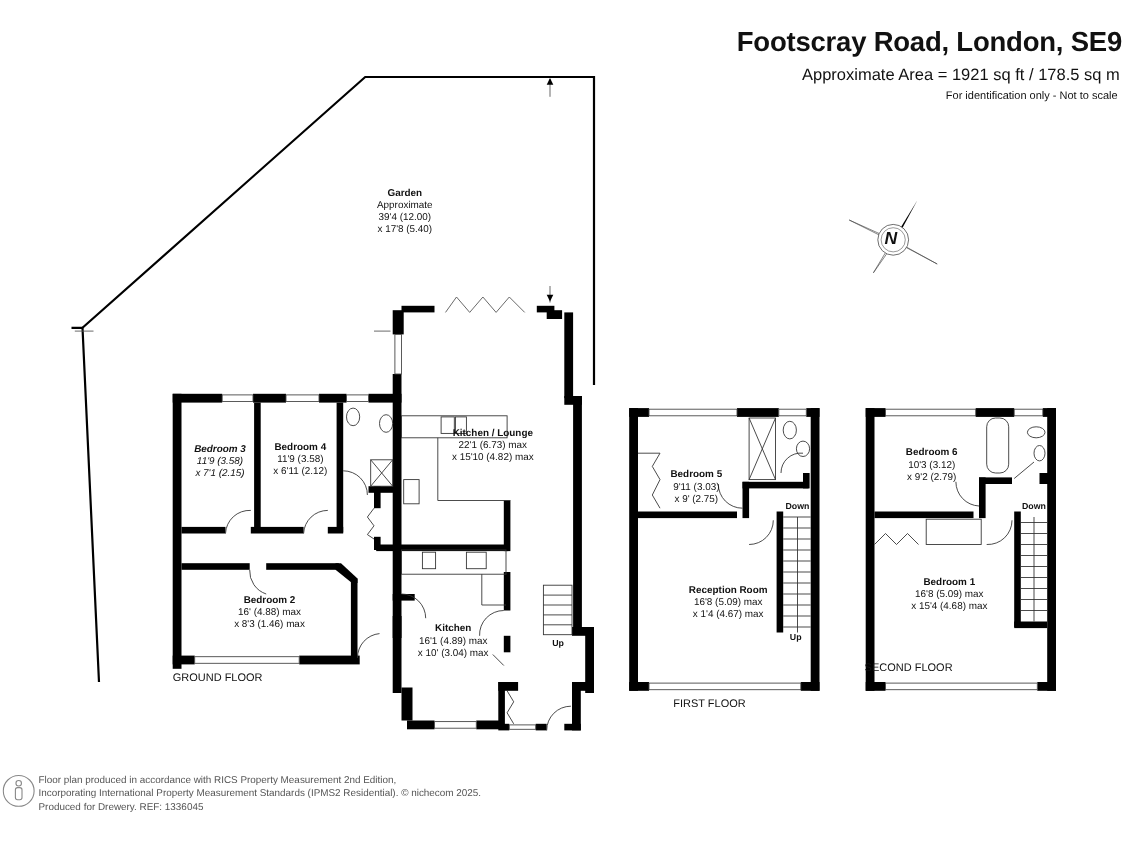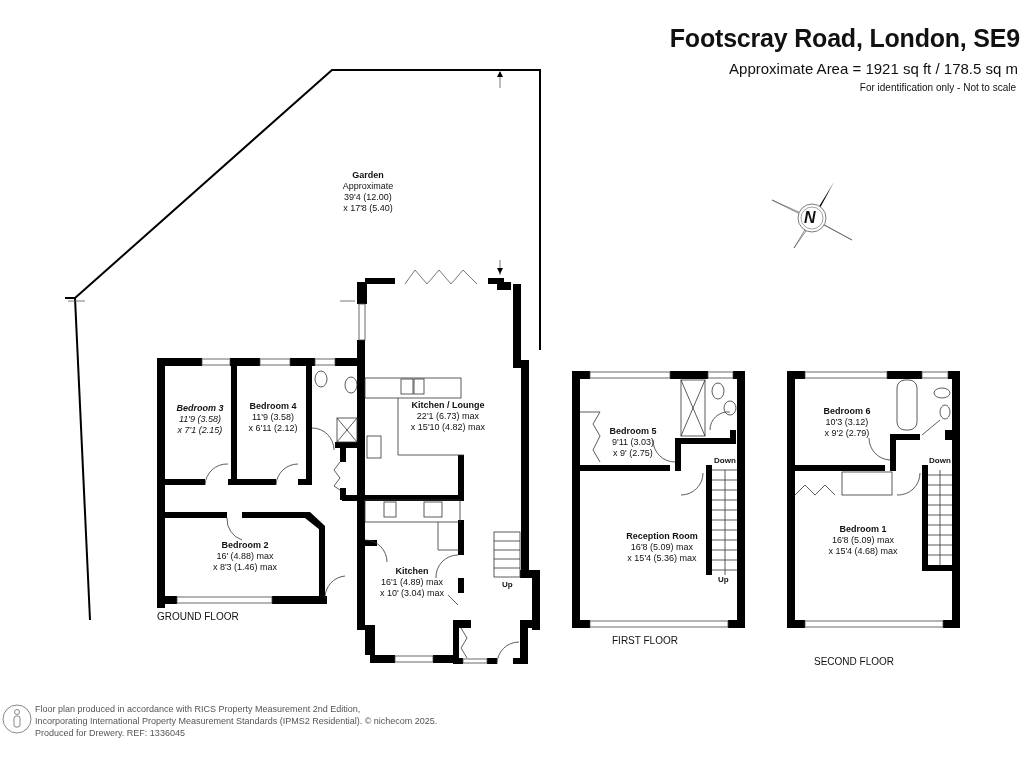--- a/index.html
+++ b/index.html
@@ -253,21 +253,21 @@
 <div class="abs lbl" style="left:200px;top:403px;font-style:italic;">
   <span class="nm">Bedroom 3</span>
   <span>11'9 (3.58)</span>
   <span>x 7'1 (2.15)</span>
 </div>
 <div class="abs lbl" style="left:273px;top:401px;">
   <span class="nm">Bedroom 4</span>
   <span>11'9 (3.58)</span>
   <span>x 6'11 (2.12)</span>
 </div>
-<div class="abs lbl" style="left:448px;top:400px;">
+<div class="abs lbl" style="left:448px;top:388px;">
   <span class="nm">Kitchen / Lounge</span>
   <span>22'1 (6.73) max</span>
   <span>x 15'10 (4.82) max</span>
 </div>
 <div class="abs lbl" style="left:245px;top:540px;">
   <span class="nm">Bedroom 2</span>
   <span>16' (4.88) max</span>
   <span>x 8'3 (1.46) max</span>
 </div>
 <div class="abs lbl" style="left:412px;top:566px;">
@@ -279,38 +279,38 @@
 <div class="abs floor" style="left:157px;top:611px;">GROUND FLOOR</div>
 
 <div class="abs lbl" style="left:633px;top:402px;margin-top:24px;">
   <span class="nm">Bedroom 5</span>
   <span>9'11 (3.03)</span>
   <span>x 9' (2.75)</span>
 </div>
 <div class="abs lbl" style="left:650px;top:531px;margin-left:12px;">
   <span class="nm">Reception Room</span>
   <span>16'8 (5.09) max</span>
-  <span>x 15'4 (5.36) max</span>
+  <span>x 1'4 (4.67) max</span>
 </div>
 <div class="abs small" style="left:714px;top:456px;">Down</div>
 <div class="abs small" style="left:718px;top:575px;">Up</div>
 <div class="abs floor" style="left:572px;top:635px;padding-left:40px;">FIRST FLOOR</div>
 
 <div class="abs lbl" style="left:847px;top:406px;">
   <span class="nm">Bedroom 6</span>
   <span>10'3 (3.12)</span>
   <span>x 9'2 (2.79)</span>
 </div>
 <div class="abs lbl" style="left:863px;top:524px;">
   <span class="nm">Bedroom 1</span>
   <span>16'8 (5.09) max</span>
   <span>x 15'4 (4.68) max</span>
 </div>
 <div class="abs small" style="left:929px;top:456px;">Down</div>
-<div class="abs floor" style="left:786px;top:656px;margin-left:28px;">SECOND FLOOR</div>
+<div class="abs floor" style="left:786px;top:602px;">SECOND FLOOR</div>
 
 <svg class="abs footer-logo" viewBox="0 0 30 30">
   <circle cx="15" cy="15" r="14" fill="none" stroke="#888" stroke-width="1"></circle>
   <circle cx="15" cy="8" r="2.5" fill="none" stroke="#888" stroke-width="1"></circle>
   <rect x="12" y="12" width="6" height="11" rx="2" fill="none" stroke="#888" stroke-width="1"></rect>
 </svg>
 <div class="abs footer">
   <div>Floor plan produced in accordance with RICS Property Measurement 2nd Edition,</div>
   <div>Incorporating International Property Measurement Standards (IPMS2 Residential).   © nichecom 2025.</div>
   <div>Produced for Drewery.   REF:  1336045</div>

